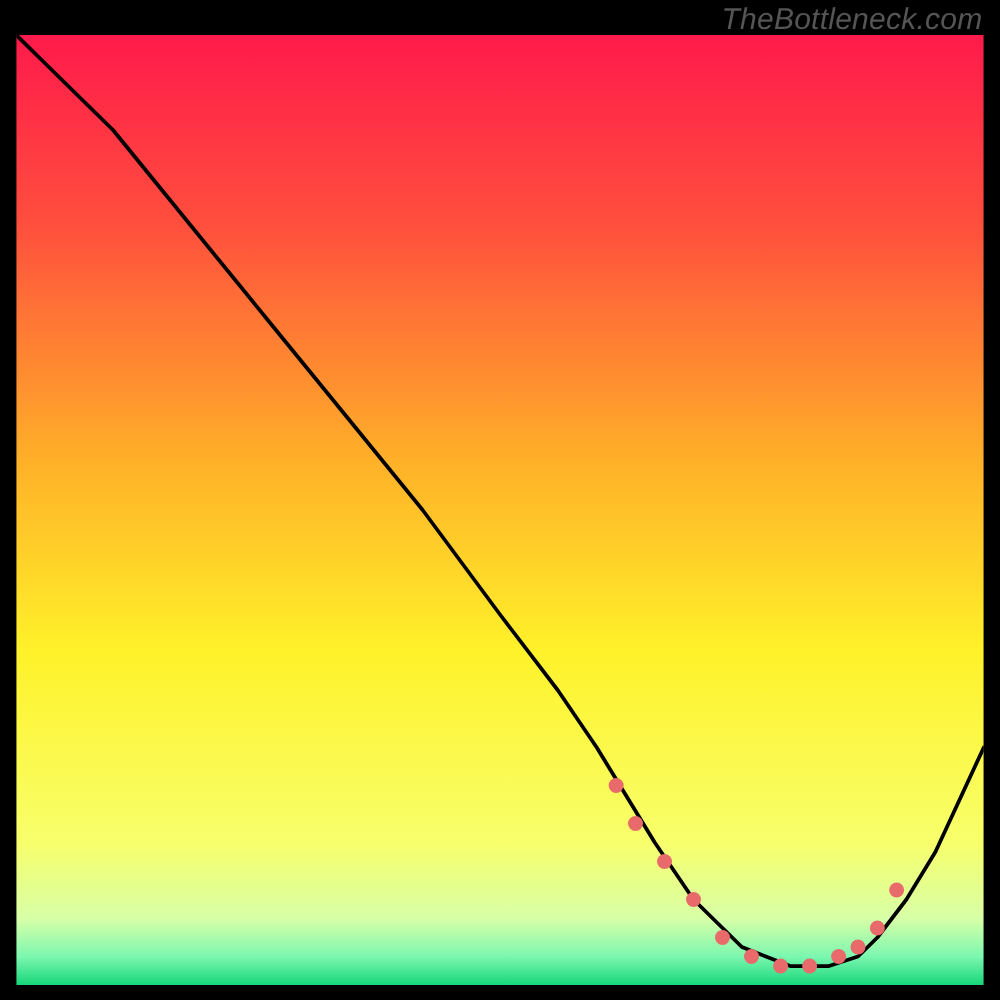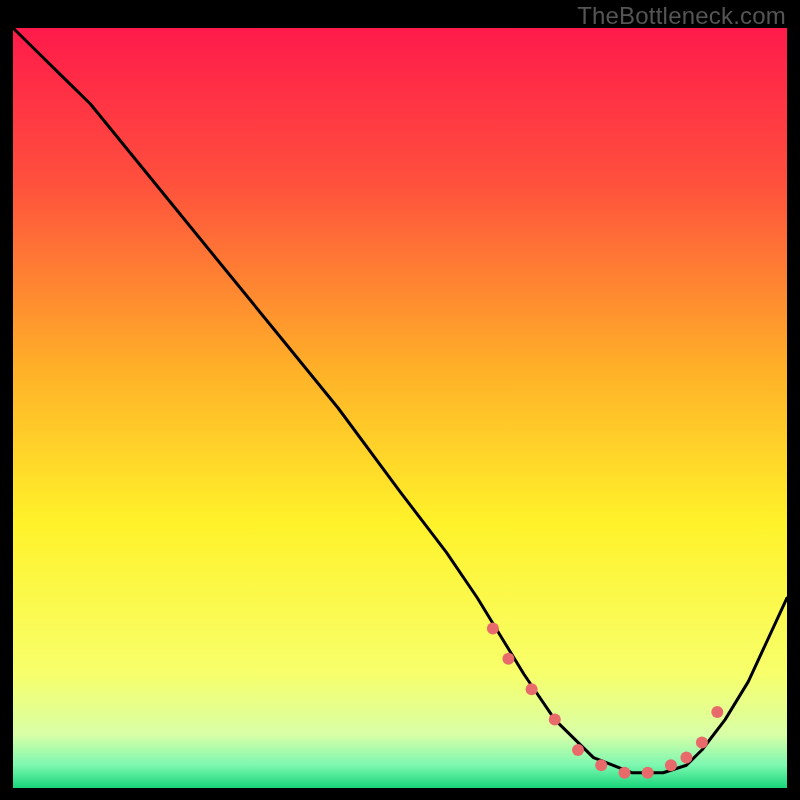--- a/index.html
+++ b/index.html
@@ -9,20 +9,21 @@
     height: 800px;
     background: #000;
     overflow: hidden;
     font-family: Arial, Helvetica, sans-serif;
   }
   .stage {
     position: relative;
     width: 800px;
     height: 800px;
     background: #000;
+    font-style: italic;
   }
   .watermark {
     position: absolute;
     top: 2px;
     right: 14px;
     color: #555;
     font-size: 24px;
     font-weight: 400;
     letter-spacing: 0.2px;
     z-index: 5;

